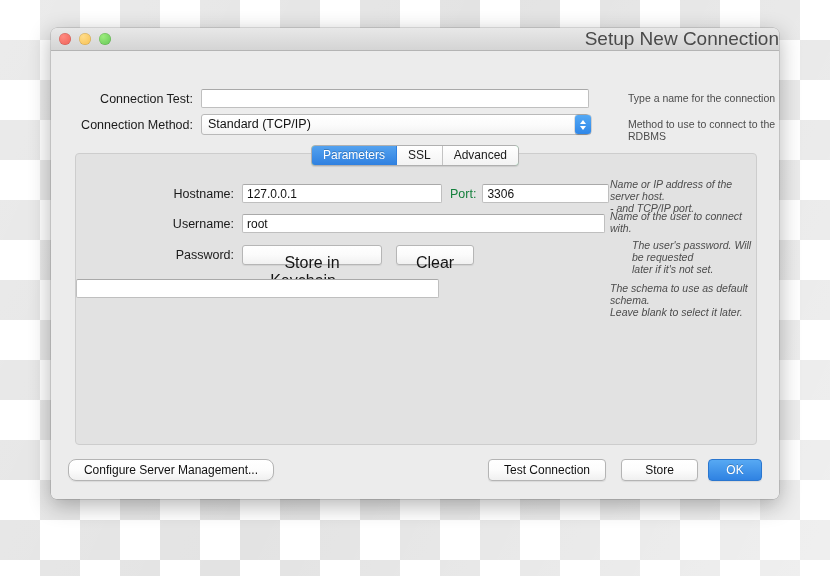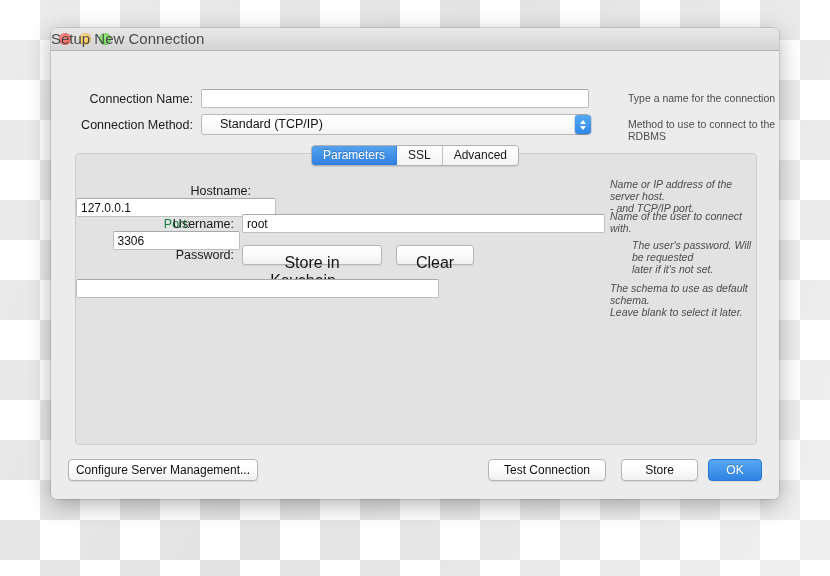--- a/index.html
+++ b/index.html
@@ -65,22 +65,22 @@
     box-shadow: inset 0 0 0 0.5px rgba(0,0,0,0.18);
   }
   .light.close  { background: radial-gradient(circle at 35% 30%, #ff8a80, #ee5f56); }
   .light.min    { background: radial-gradient(circle at 35% 30%, #ffdc8a, #f6bf50); }
   .light.zoom   { background: radial-gradient(circle at 35% 30%, #9cec7d, #62c554); }
 
   .title-text {
     position: absolute;
     left: 0; right: 0; top: 0;
     line-height: 22px;
-    text-align: left;
-    font-size: 15px;
+    text-align: right;
+    font-size: 19px;
     color: #4a4a4a;
   }
 
   
   .win-body {
     position: relative;
     height: 449px;
     background: #ececec;
   }
 
@@ -135,21 +135,21 @@
   .popup {
     width: 100%;
     height: 21px;
     box-sizing: border-box;
     background: linear-gradient(to bottom, #ffffff 0%, #fbfbfb 52%, #f2f2f2 100%);
     border: 1px solid #b9b9b9;
     border-radius: 3px;
     font-size: 12.5px;
     color: #111;
     line-height: 19px;
-    padding-left: 18px;
+    padding-left: 6px;
     box-shadow: 0 1px 0 rgba(255,255,255,0.8) inset;
   }
   .stepper {
     position: absolute;
     right: -2px;
     top: 1px;
     width: 16px;
     height: 19px;
     border-radius: 3px;
     background: linear-gradient(to bottom, #54a9f5 0%, #2f87e8 100%);
@@ -226,21 +226,21 @@
   }
   .plabel {
     width: 166px;
     text-align: right;
     padding-right: 8px;
     font-size: 12.5px;
     color: #1a1a1a;
     box-sizing: border-box;
   }
 
-  .row-host   { top: 30px; flex-direction: column; }
+  .row-host   { top: 30px; }
   .row-user   { top: 60px; }
   .row-pass   { top: 91px; }
   .row-schema { top: 125px; }
 
   #hostname-input { width: 200px; }
   #port-input     { width: 127px; }
   #username-input { width: 363px; }
   #schema-input   { width: 363px; }
 
   .port-label {
@@ -284,21 +284,21 @@
     box-sizing: border-box;
     background: linear-gradient(to bottom, #ffffff 0%, #fcfcfc 50%, #f0f0f0 100%);
     border: 1px solid #b4b4b4;
     border-radius: 4px;
     font-family: "Liberation Sans", sans-serif;
     font-size: 12px;
     color: #111;
     box-shadow: 0 1px 1px rgba(0,0,0,0.08);
     cursor: default;
   }
-  #configure-server-button { left: 17px; top: 0; width: 190px; }
+  #configure-server-button { left: 17px; top: 0; width: 206px; border-radius: 8px; }
   #test-connection-button  { left: 437px; top: 0; width: 118px; }
   #cancel-button           { left: 570px; top: 0; width: 77px; }
   #ok-button {
     left: 657px; top: 0; width: 54px;
     background: linear-gradient(to bottom, #57a9f3 0%, #2f82e2 100%);
     border-color: #2a76cf;
     color: #ffffff;
     text-shadow: 0 -1px 0 rgba(0,0,0,0.22);
   }
 </style>
@@ -314,21 +314,21 @@
       <div class="light close"></div>
       <div class="light min"></div>
       <div class="light zoom"></div>
     </div>
     <div class="title-text">Setup New Connection</div>
   </div>
 
   <div class="win-body">
 
     <div class="toprow r1">
-      <div class="field-label">Connection Name:</div>
+      <div class="field-label">Connection Test:</div>
       <input id="conn-name-input" class="tinput" type="text" value="" style="">
     </div>
     <div class="hint hint-r1">Type a name for the connection</div>
 
     <div class="toprow r2">
       <div class="field-label">Connection Method:</div>
       <div class="popup-wrap">
         <div class="popup">Standard (TCP/IP)</div>
         <div class="stepper">
           <span class="ch up"></span>

